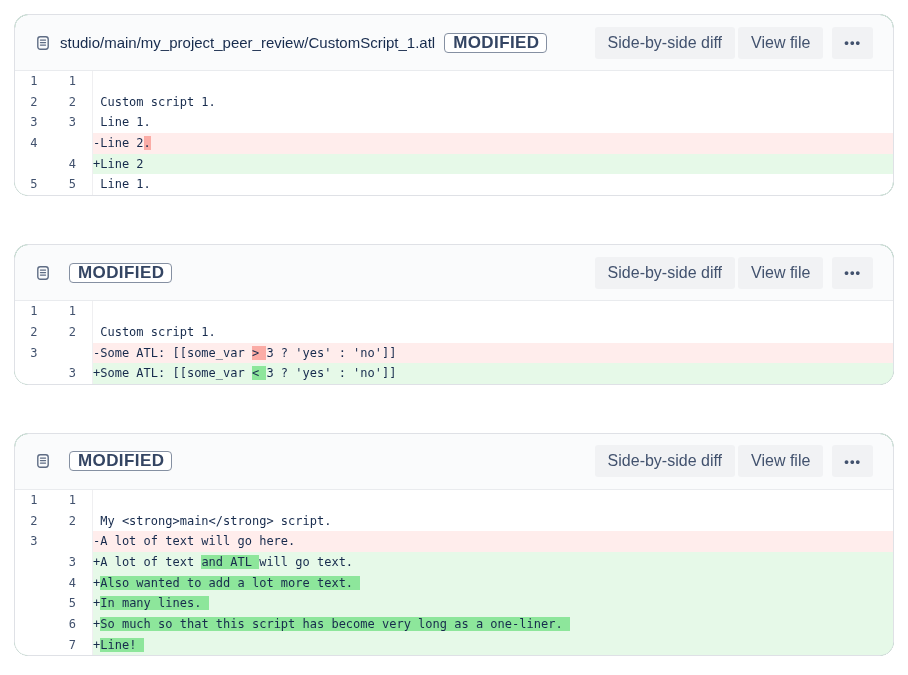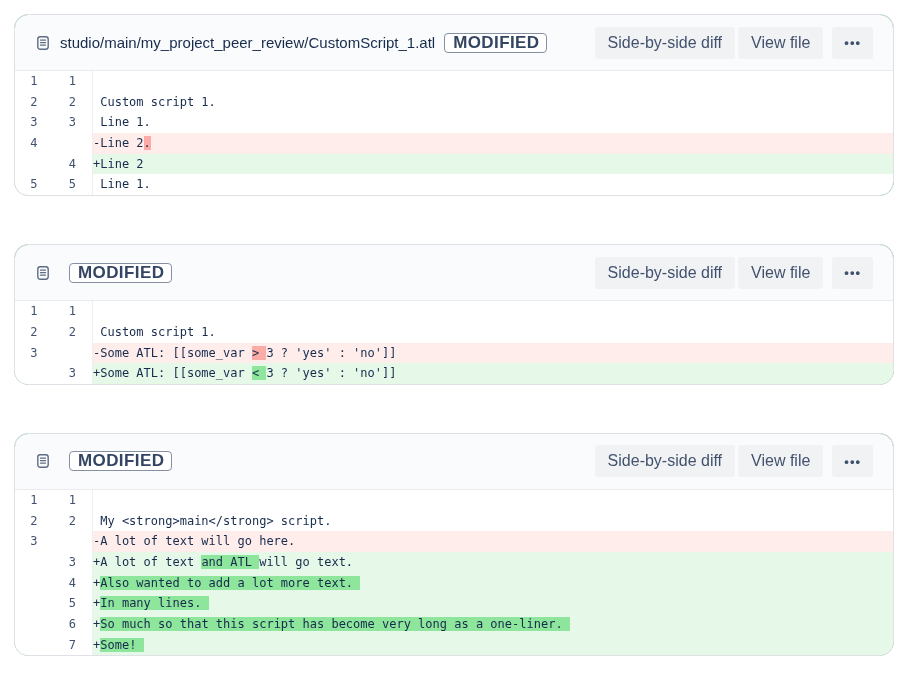--- a/index.html
+++ b/index.html
@@ -159,17 +159,17 @@
       </div>
     </header>
     <div class="diff-body">
         <div class="diff-row context"><span class="ln">1</span><span class="ln">1</span><span class="code"><span></span></span></div>
         <div class="diff-row context"><span class="ln">2</span><span class="ln">2</span><span class="code"><span> My &lt;strong&gt;main&lt;/strong&gt; script.</span></span></div>
         <div class="diff-row del"><span class="ln">3</span><span class="ln"></span><span class="code"><span>-A lot of text will go here.</span></span></div>
         <div class="diff-row add"><span class="ln"></span><span class="ln">3</span><span class="code"><span>+A lot of text </span><span class="hl">and ATL </span><span>will go text.</span></span></div>
         <div class="diff-row add"><span class="ln"></span><span class="ln">4</span><span class="code"><span>+</span><span class="hl">Also wanted to add a lot more text. </span></span></div>
         <div class="diff-row add"><span class="ln"></span><span class="ln">5</span><span class="code"><span>+</span><span class="hl">In many lines. </span></span></div>
         <div class="diff-row add"><span class="ln"></span><span class="ln">6</span><span class="code"><span>+</span><span class="hl">So much so that this script has become very long as a one-liner. </span></span></div>
-        <div class="diff-row add"><span class="ln"></span><span class="ln">7</span><span class="code"><span>+</span><span class="hl">Some! </span></span></div>
+        <div class="diff-row add"><span class="ln"></span><span class="ln">7</span><span class="code"><span>+</span><span class="hl">Line! </span></span></div>
       </div>
   </section>
 
 </main>
 
 </body></html>

